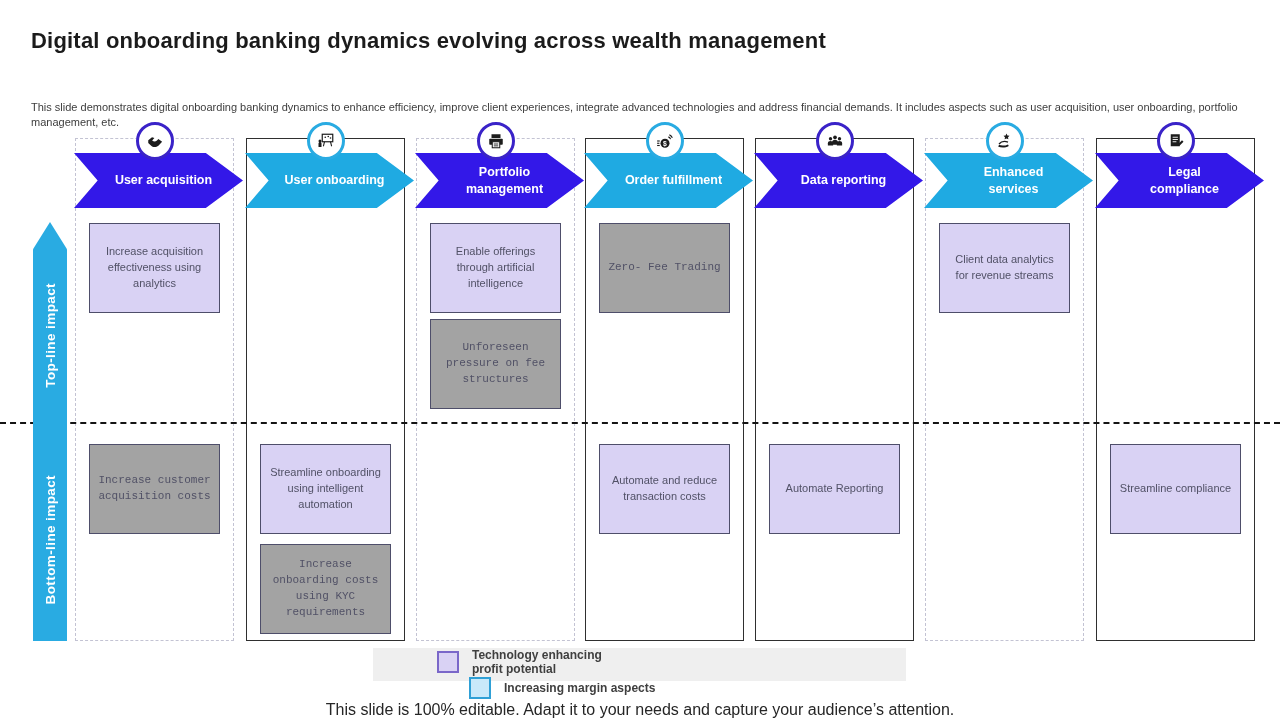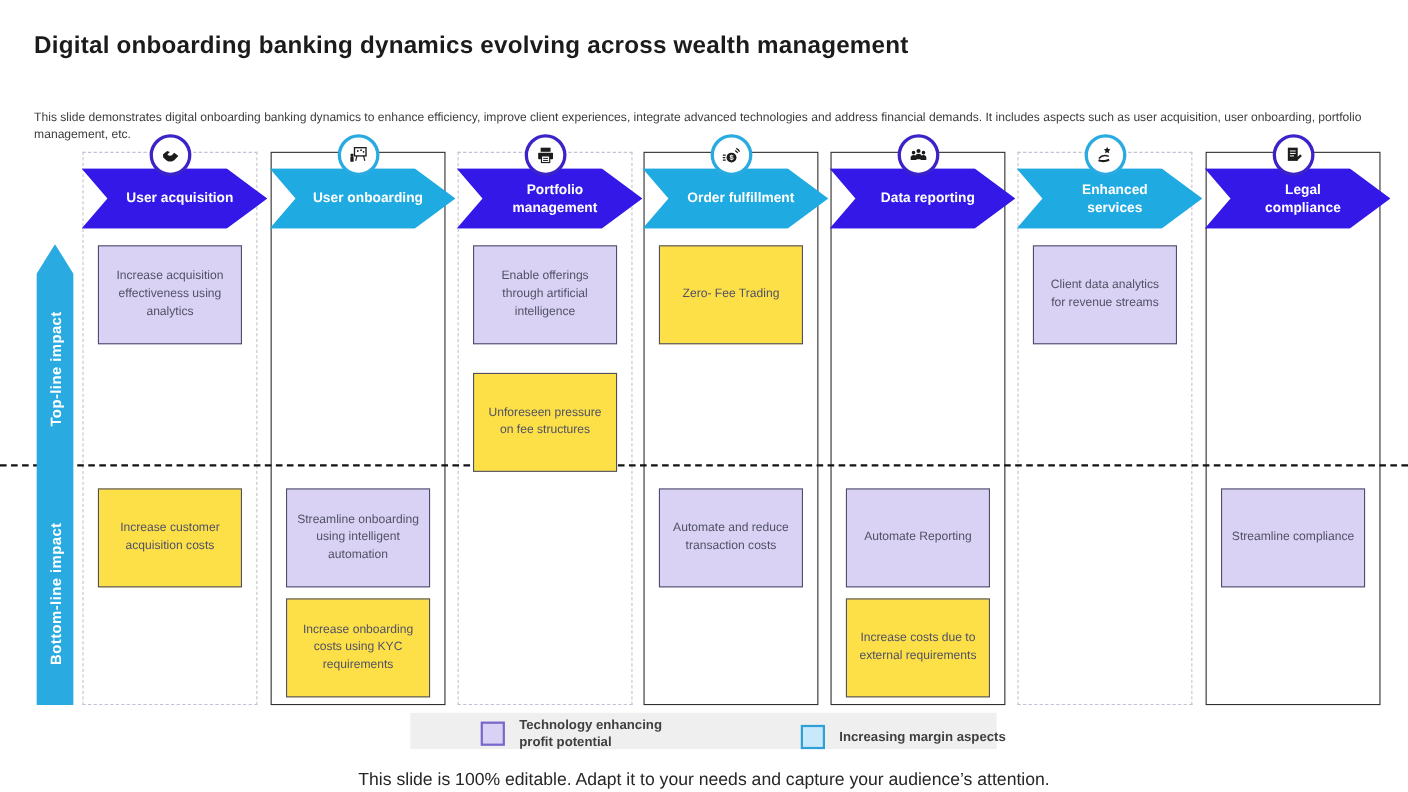--- a/index.html
+++ b/index.html
@@ -62,29 +62,29 @@
     color:#ffffff;font-weight:bold;font-size:12.5px;line-height:1.3;
     text-align:center;padding-left:10px;width:104px;
   }
   
   .card{
     position:absolute;left:13px;right:13px;height:90px;box-sizing:border-box;
     display:flex;align-items:center;justify-content:center;text-align:center;
     font-size:11px;line-height:1.45;color:#515166;padding:4px 8px;z-index:3;
   }
   .card.purple{background:#d9d2f4;border:1px solid #4e4e6a;}
-  .card.blue{background:#fde047;border:1px solid #4e4e6a;}
+  .card.blue{background:#a3a3a3;border:1px solid #4e4e6a;font-family:Liberation Mono, monospace;}
   .slot-t1{top:84px;}
-  .slot-t2{top:200px;}
+  .slot-t2{top:180px;}
   .slot-b1{top:305px;}
   .slot-b2{top:405px;}
   
   .legend{
     position:absolute;left:373px;top:648px;width:533px;height:33px;
-    background:#efefef;display:flex;align-items:flex-end;z-index:4;
+    background:#efefef;display:flex;align-items:flex-start;z-index:4;flex-direction:column;
   }
   .legend-item{display:flex;align-items:center;}
   .legend-item.first{margin-left:64px;}
   .legend-item.second{margin-left:96px;}
   .swatch{width:22px;height:22px;box-sizing:border-box;}
   .swatch.purple{background:#d9d2f4;border:2px solid #7a67c9;}
   .swatch.blue{background:#c9e9fa;border:2px solid #2fa0d6;}
   .legend-text{
     margin-left:13px;font-size:12px;font-weight:bold;color:#3f3f3f;
     line-height:1.2;width:160px;
@@ -188,21 +188,20 @@
         <circle cx="12" cy="7" r="2.5" fill="#1c1c1c"></circle>
       <path fill="#1c1c1c" d="M2.5 18v-3c0-1.8 1.6-3 3.5-3s3.5 1.2 3.5 3v3z"></path>
       <path fill="#1c1c1c" d="M14.5 18v-3c0-1.8 1.6-3 3.5-3s3.5 1.2 3.5 3v3z"></path>
       <path fill="#1c1c1c" d="M8 17v-3.5c0-2 1.8-3.2 4-3.2s4 1.2 4 3.2V17z"></path>
     </svg>
   </div>
   <div class="arrow blue">
       <span>Data reporting</span>
     </div>
   <div class="card purple slot-b1">Automate Reporting</div>
-  <div class="card blue slot-b2">Increase costs due to external requirements</div>
 </div>
 
 <div class="col dashed" style="left:925px;">
   <div class="icon-circle cyan">
     <svg class="ic" width="18" height="18" viewBox="0 0 24 24">
       <path fill="#1c1c1c" d="M14 2l1.2 2.6L18 5l-2 2 .5 2.8L14 8.5 11.5 9.8 12 7l-2-2 2.8-.4z"></path>
       <path fill="none" stroke="#1c1c1c" stroke-width="1.8" d="M4 16c3-3.5 8-4 12-2.5"></path>
       <path fill="#1c1c1c" d="M3 19.5c4 1.5 10 1.5 14-1l-1-2c-4 2-9 2-12 .5z"></path>
     </svg>
   </div>

